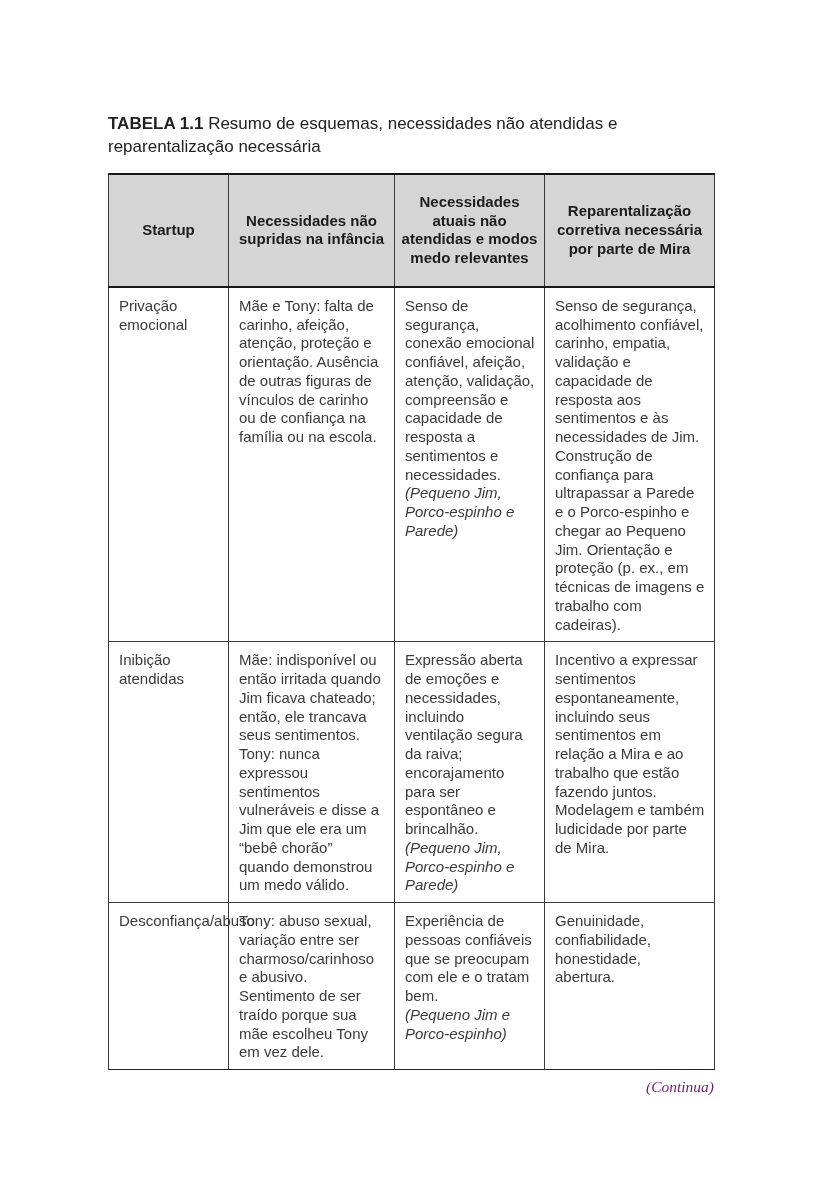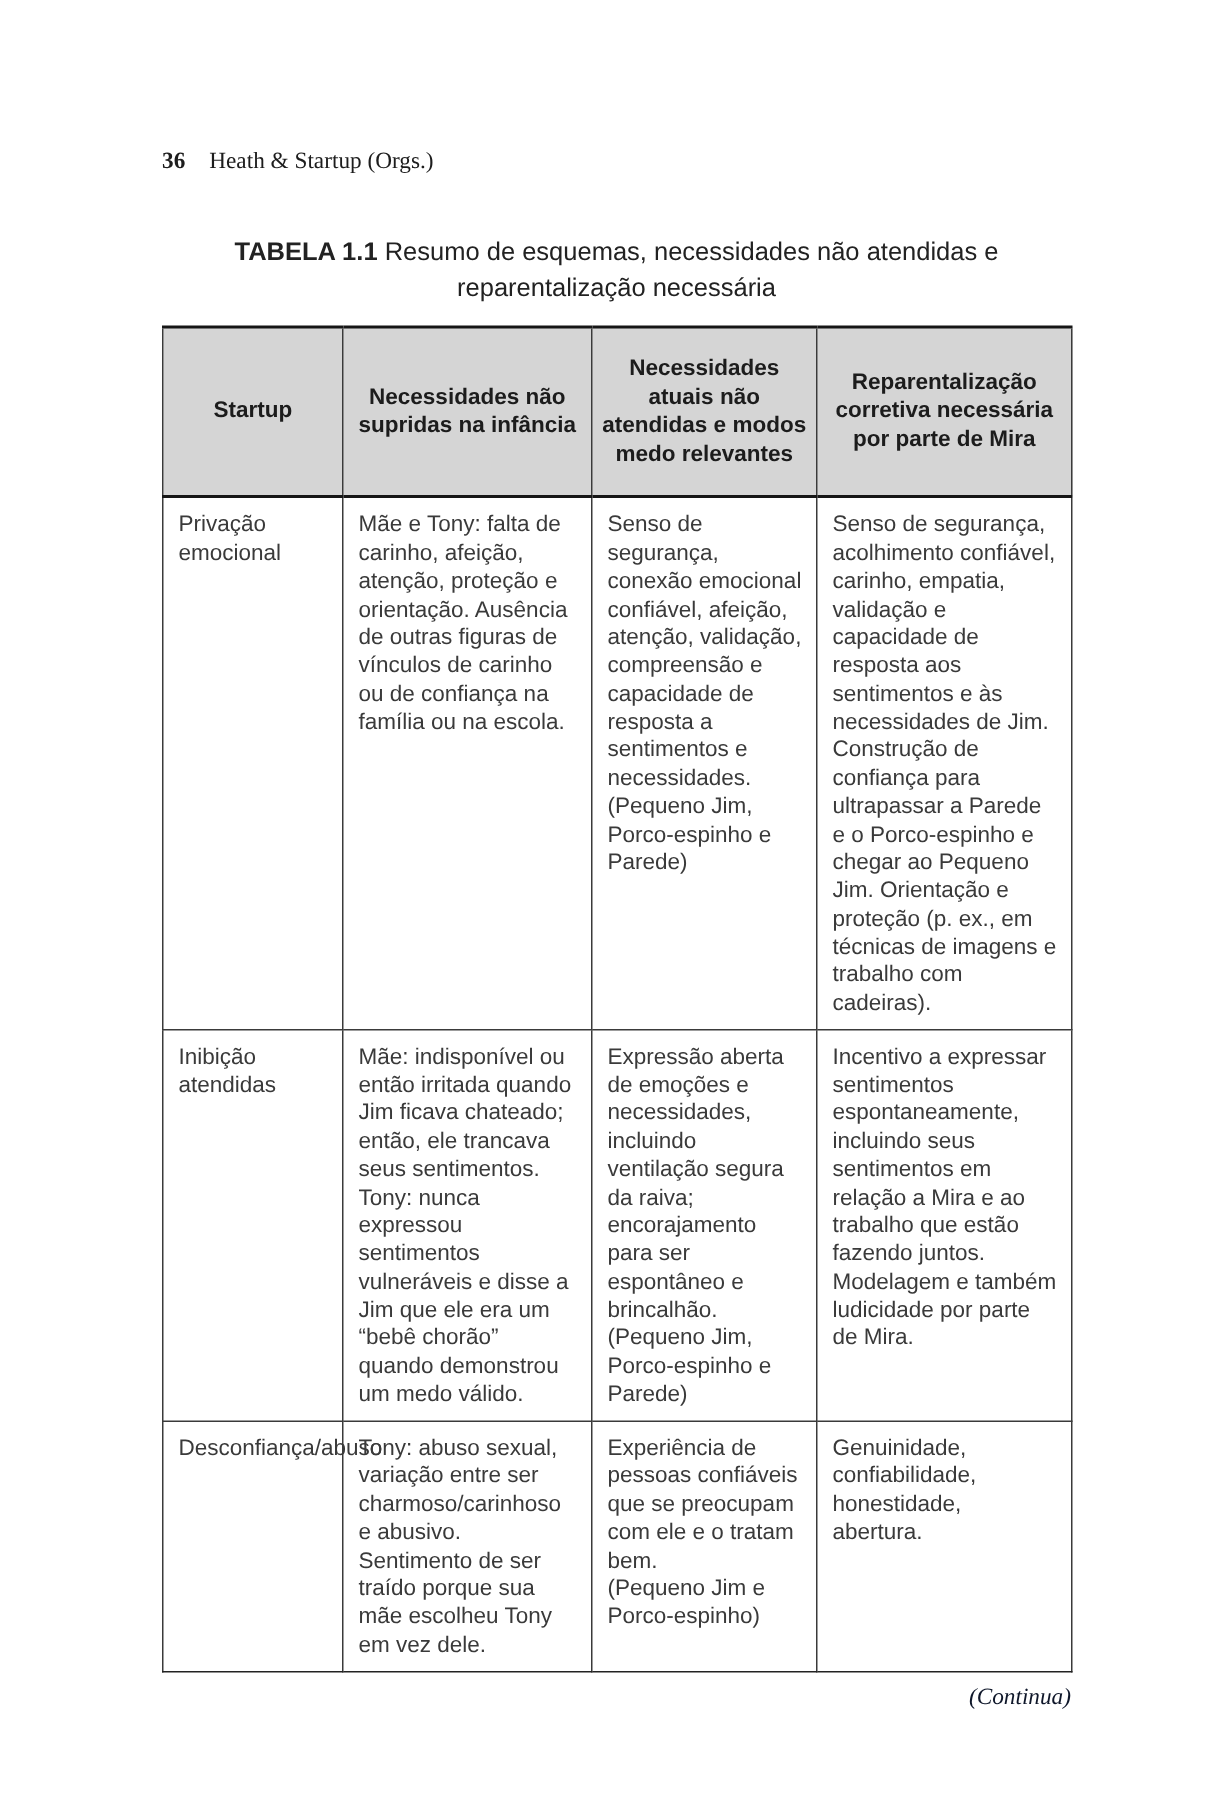--- a/index.html
+++ b/index.html
@@ -19,26 +19,25 @@
     font-size: 15.5px;
     color: #1d1d1d;
     line-height: 1.25;
   }
   .running-head .page-num {
     font-weight: 700;
     margin-right: 16px;
   }
   
   .table-title {
-    margin-top: 39px;
+    margin-top: 14px;
     width: 606px;
     font-size: 17px;
     line-height: 1.38;
     color: #222222;
-    text-align: center;
   }
   .table-title .title-label { font-weight: 700; }
   
   table.schema-table {
     width: 606px;
     margin-top: 14px;
     border-collapse: collapse;
     table-layout: fixed;
   }
   table.schema-table th {
@@ -57,40 +56,37 @@
   }
   table.schema-table td {
     border: 1px solid #3a3a3a;
     font-size: 15px;
     line-height: 1.25;
     color: #3a3a3a;
     vertical-align: top;
     padding: 9px 9px 7px 10px;
   }
   table.schema-table tbody tr:last-child td { border-bottom: 1.5px solid #222222; }
-  .cell-italic { }
+  .cell-italic { font-style: italic; }
   
   .continua {
     width: 606px;
     margin-top: 8px;
     text-align: right;
     font-family: "Liberation Serif", serif;
     font-style: italic;
     font-size: 15.5px;
-    color: #0f172a;
+    color: #701a75;
   }
 </style>
 </head>
 <body>
 
 <div class="page">
 
-  <header class="running-head">
-    <span class="page-num">36</span><span class="head-text">Heath &amp; Startup (Orgs.)</span>
-  </header>
 
   <div class="table-title">
     <span class="title-label">TABELA 1.1</span>
     <span class="title-text">Resumo de esquemas, necessidades não atendidas e reparentaliza­ção necessária</span>
   </div>
 
   <table class="schema-table">
     <colgroup>
       <col style="width:120px">
       <col style="width:166px">

